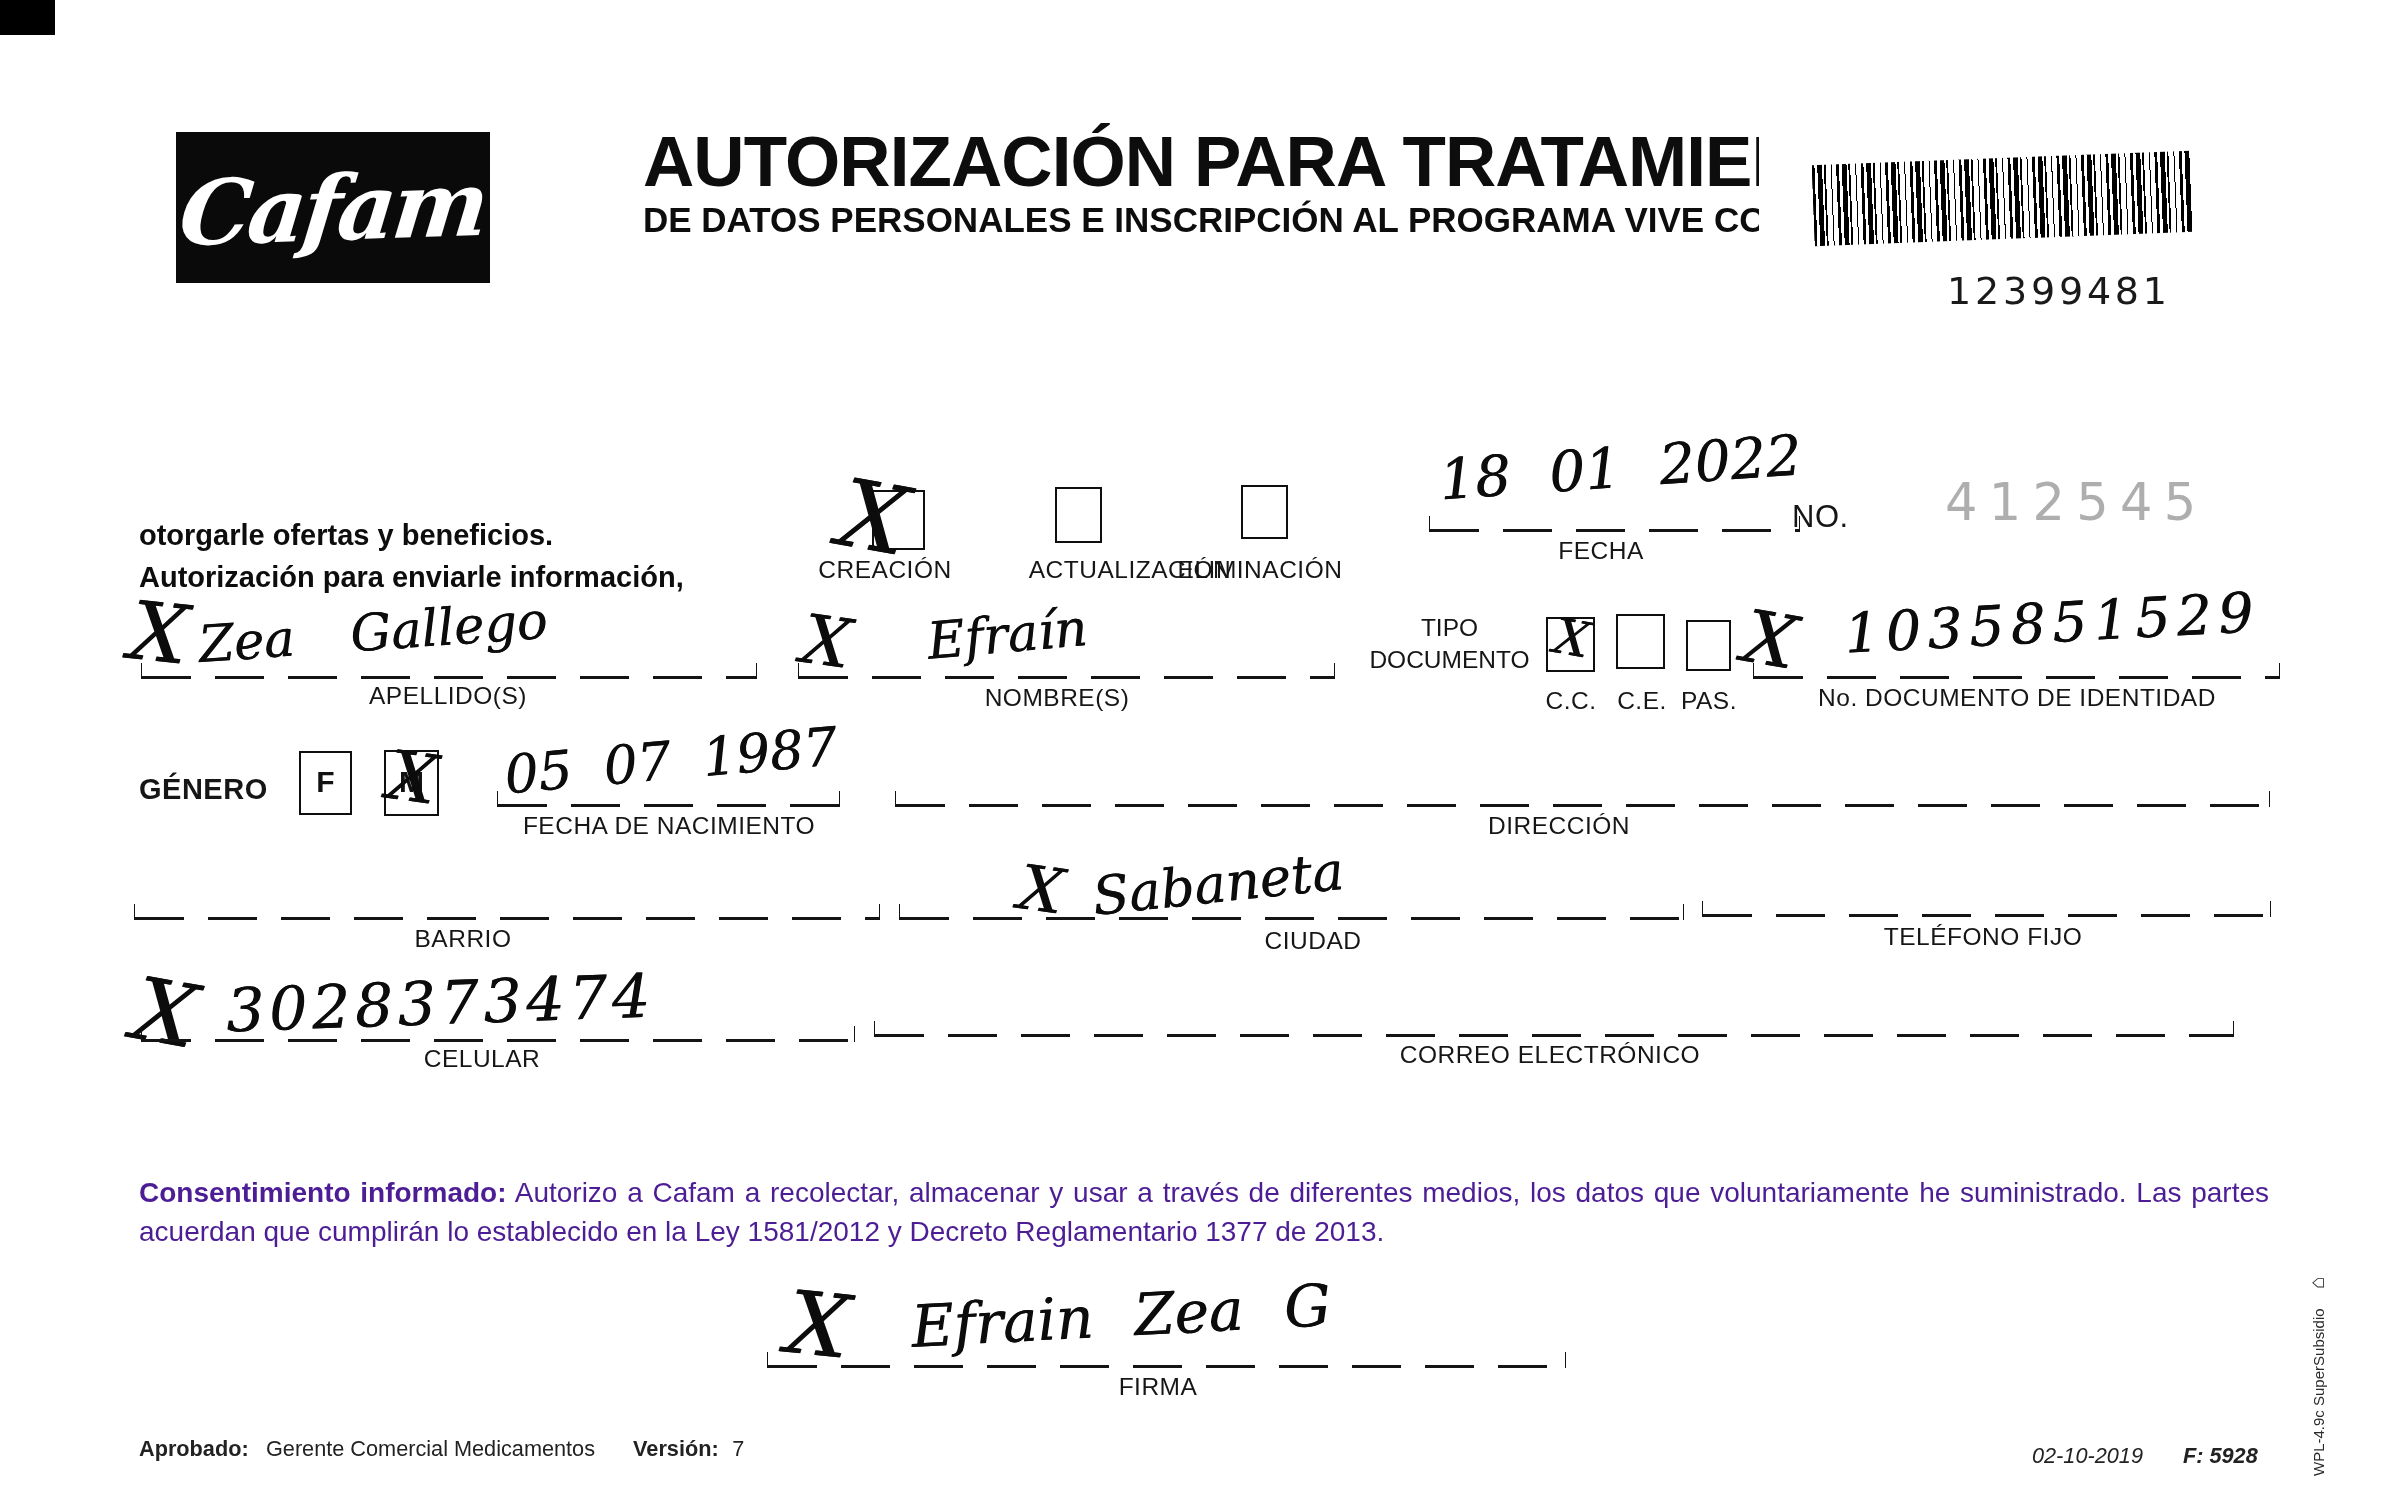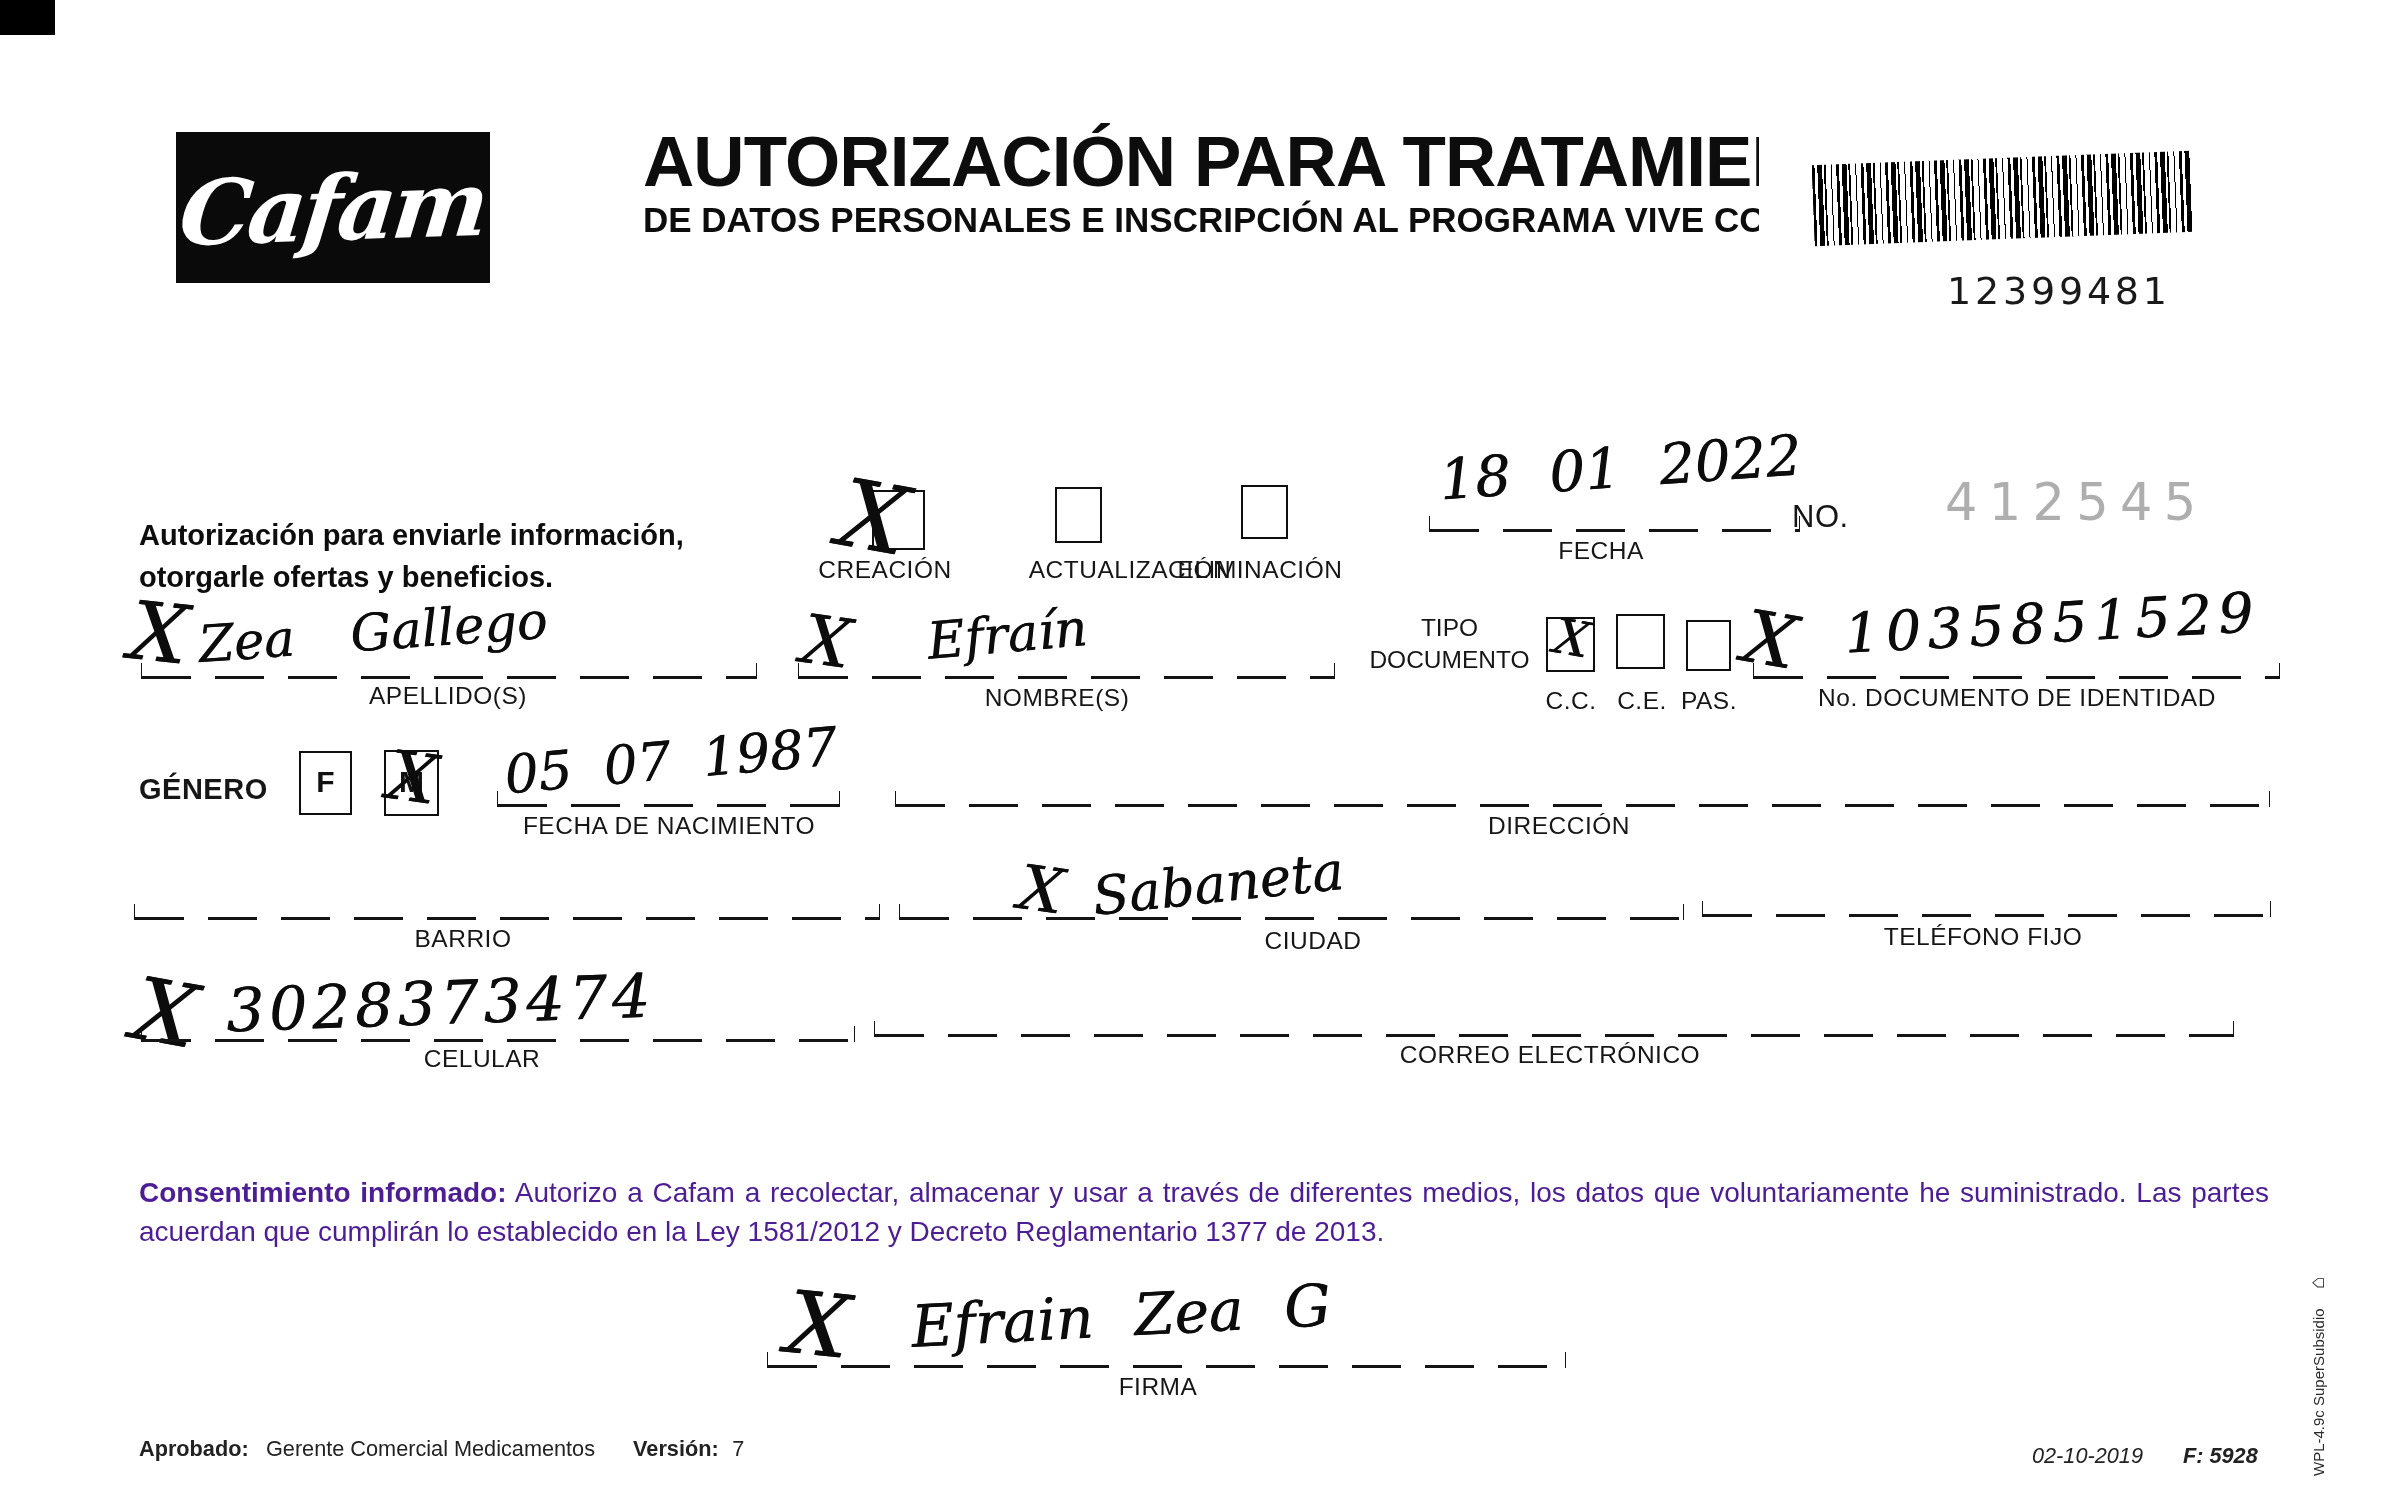--- a/index.html
+++ b/index.html
@@ -61,22 +61,22 @@
 
   <div class="logo">
     <span>Cafam</span>
   </div>
   <div class="title">AUTORIZACIÓN PARA TRATAMIENTO</div>
   <div class="subtitle">DE DATOS PERSONALES E INSCRIPCIÓN AL PROGRAMA VIVE CONSENTIDO</div>
   <div class="barcode"></div>
   <div class="barcode-num">12399481</div>
 
   <div class="intro">
+    <div>otorgarle ofertas y beneficios.</div>
     <div>Autorización para enviarle información,</div>
-    <div>otorgarle ofertas y beneficios.</div>
   </div>
 
   <div class="box" style="left:872px;top:490px;width:49px;height:56px;"></div>
   <span class="penx" style="left:840px;top:471px;font-size:94px;transform:rotate(10deg);">X</span>
   <span class="lbl cl" style="left:885px;top:556px;">CREACIÓN</span>
 
   <div class="box" style="left:1055px;top:487px;width:43px;height:52px;"></div>
   <span class="lbl cl" style="left:1130px;top:556px;">ACTUALIZACIÓN</span>
 
   <div class="box" style="left:1241px;top:485px;width:43px;height:50px;"></div>

